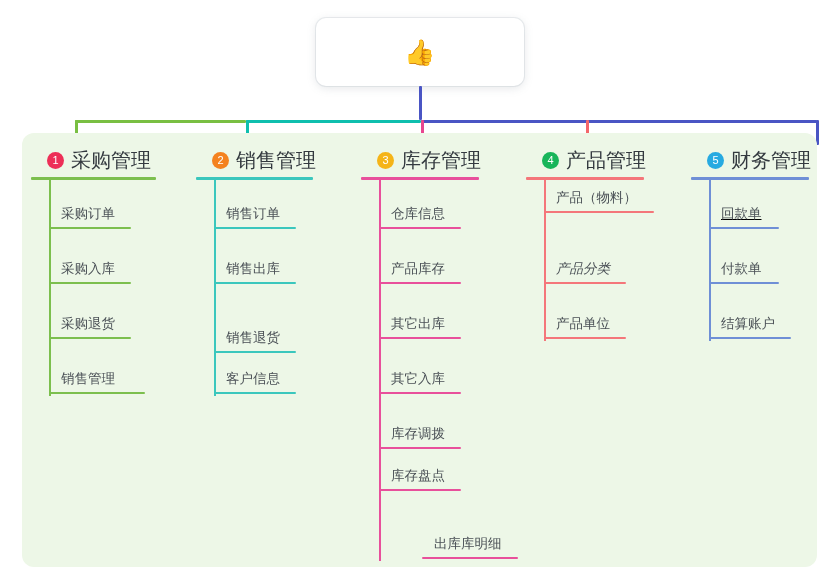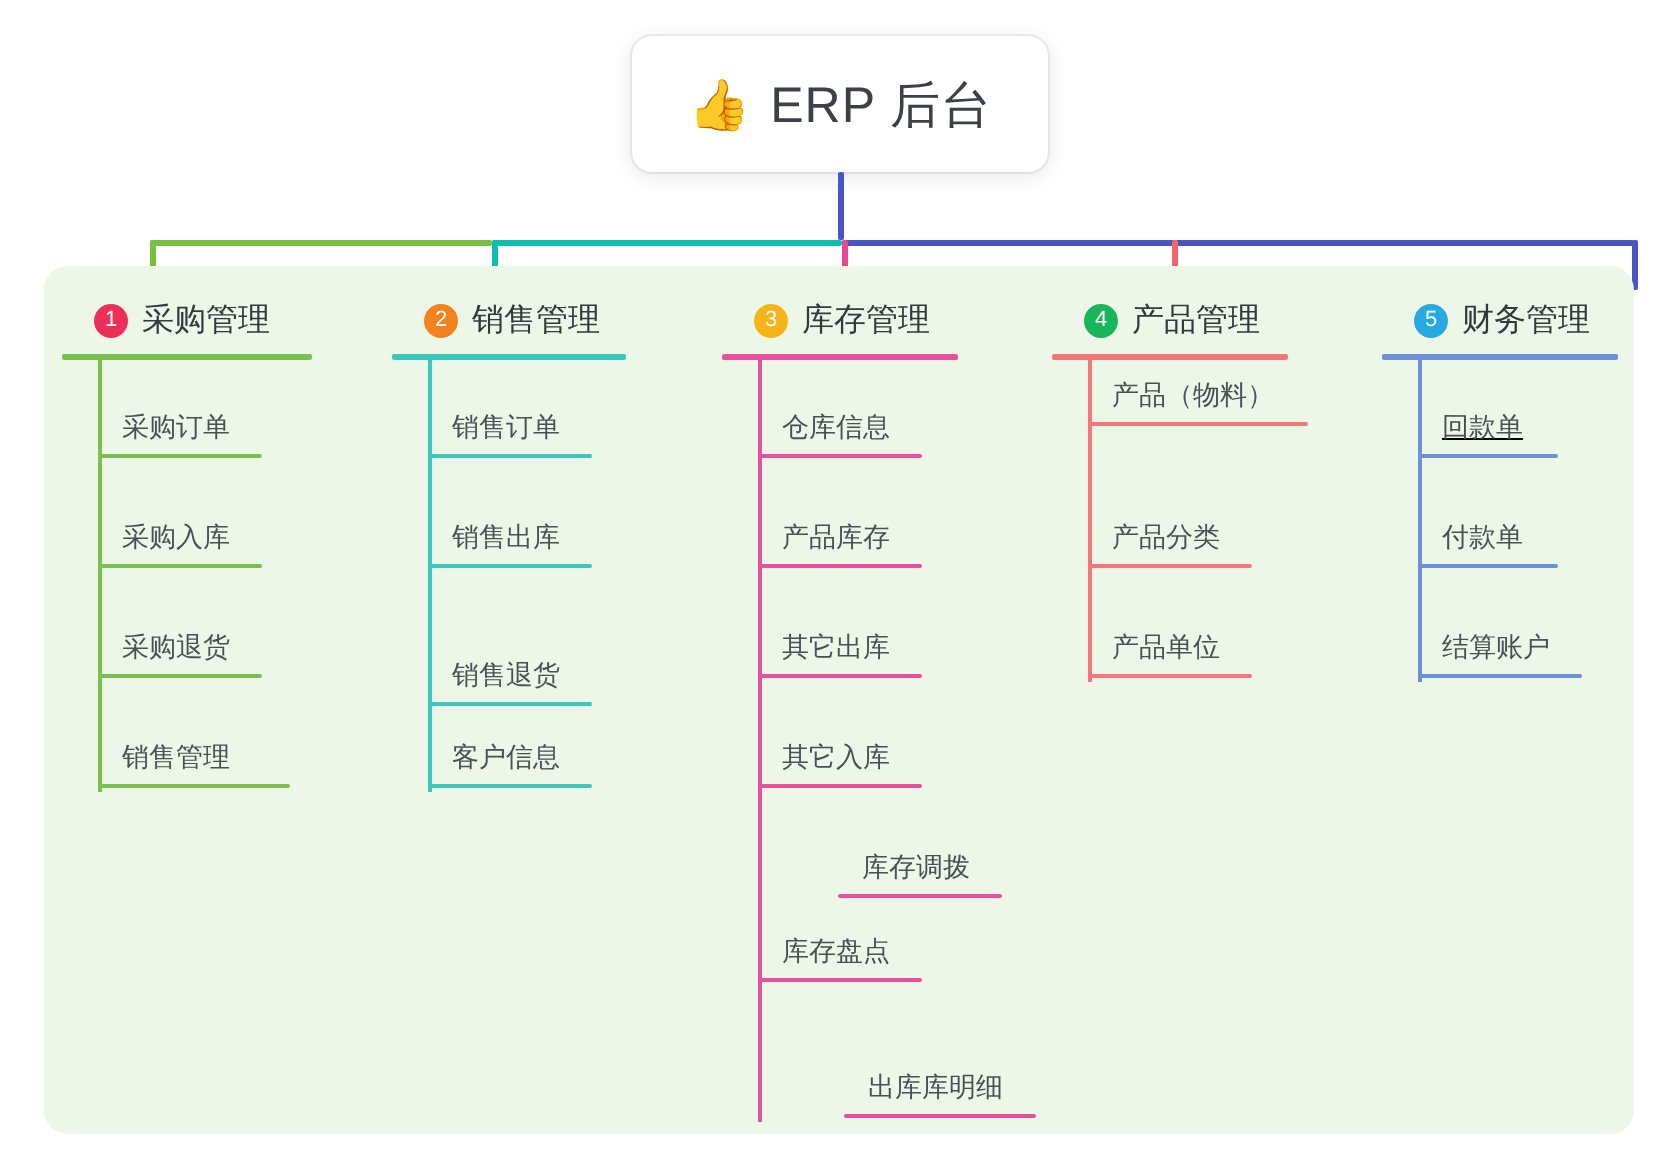--- a/index.html
+++ b/index.html
@@ -89,21 +89,21 @@
     height: 17px;
     border-radius: 50%;
     color: #ffffff;
     font-size: 11px;
     line-height: 17px;
     text-align: center;
     flex: 0 0 auto;
     font-family: "Liberation Sans", sans-serif;
   }
   .col-title {
-    font-size: 16px;
+    font-size: 20px;
     color: #33393f;
     white-space: nowrap;
   }
   .head-rule {
     position: absolute;
     left: 0;
     height: 3px;
     border-radius: 1px;
   }
   .spine {
@@ -127,21 +127,20 @@
     border-radius: 1px;
   }
 </style>
 </head>
 <body>
 
 <div id="stage">
 
   <div class="root-card">
     <span class="root-emoji">👍</span>
-    <span class="root-title">ERP 后台</span>
   </div>
 
   <div id="connectors">
       <div class="vline" style="left: 419px; top: 86px; height: 34px; background: rgb(74, 85, 196);"></div>
       <div class="hline" style="left: 75px; top: 120px; width: 171px; background: rgb(121, 191, 66);"></div>
       <div class="hline" style="left: 246px; top: 120px; width: 175px; background: rgb(15, 191, 174);"></div>
       <div class="hline" style="left: 421px; top: 120px; width: 396px; background: rgb(74, 85, 196);"></div>
       <div class="vline" style="left: 75px; top: 120px; height: 25px; background: rgb(121, 191, 66);"></div>
       <div class="vline" style="left: 246px; top: 120px; height: 25px; background: rgb(15, 191, 174);"></div>
       <div class="vline" style="left: 421px; top: 120px; height: 25px; background: rgb(232, 70, 143);"></div>
@@ -215,21 +214,21 @@
             <div class="leaf-rule" style="width: 82px; background: rgb(232, 80, 155);"></div>
           </div>
           <div class="leaf" style="top: 182px;">
             <span class="leaf-label">其它出库</span>
             <div class="leaf-rule" style="width: 82px; background: rgb(232, 80, 155);"></div>
           </div>
           <div class="leaf" style="top: 237px;">
             <span class="leaf-label">其它入库</span>
             <div class="leaf-rule" style="width: 82px; background: rgb(232, 80, 155);"></div>
           </div>
-          <div class="leaf" style="top: 292px; margin-left: 40px;">
+          <div class="leaf" style="top: 292px;">
             <span class="leaf-label">库存调拨</span>
             <div class="leaf-rule" style="width: 82px; background: rgb(232, 80, 155);"></div>
           </div>
           <div class="leaf" style="top: 334px;">
             <span class="leaf-label">库存盘点</span>
             <div class="leaf-rule" style="width: 82px; background: rgb(232, 80, 155);"></div>
           </div>
           <div class="leaf" style="top: 402px; padding-left: 43px;">
             <span class="leaf-label">出库库明细</span>
             <div class="leaf-rule" style="width: 96px; background: rgb(232, 80, 155);"></div>
@@ -239,21 +238,21 @@
           <div class="col-head" style="position: absolute; top: 12px;">
             <span class="badge" style="background: rgb(24, 181, 90);">4</span>
             <span class="col-title">产品管理</span>
           </div>
           <div class="head-rule" style="top: 44px; width: 118px; background: rgb(244, 118, 122);"></div>
           <div class="spine" style="left: 18px; top: 44px; height: 164px; background: rgb(244, 118, 122);"></div>
           <div class="leaf" style="top: 56px;">
             <span class="leaf-label">产品（物料）</span>
             <div class="leaf-rule" style="width: 110px; background: rgb(244, 118, 122);"></div>
           </div>
-          <div class="leaf" style="top: 127px;">
+          <div class="leaf" style="top: 127px; font-style: italic;">
             <span class="leaf-label">产品分类</span>
             <div class="leaf-rule" style="width: 82px; background: rgb(244, 118, 122);"></div>
           </div>
           <div class="leaf" style="top: 182px;">
             <span class="leaf-label">产品单位</span>
             <div class="leaf-rule" style="width: 82px; background: rgb(244, 118, 122);"></div>
           </div>
         </div>
         <div class="col" style="left: 669px;">
           <div class="col-head" style="position: absolute; top: 12px;">

